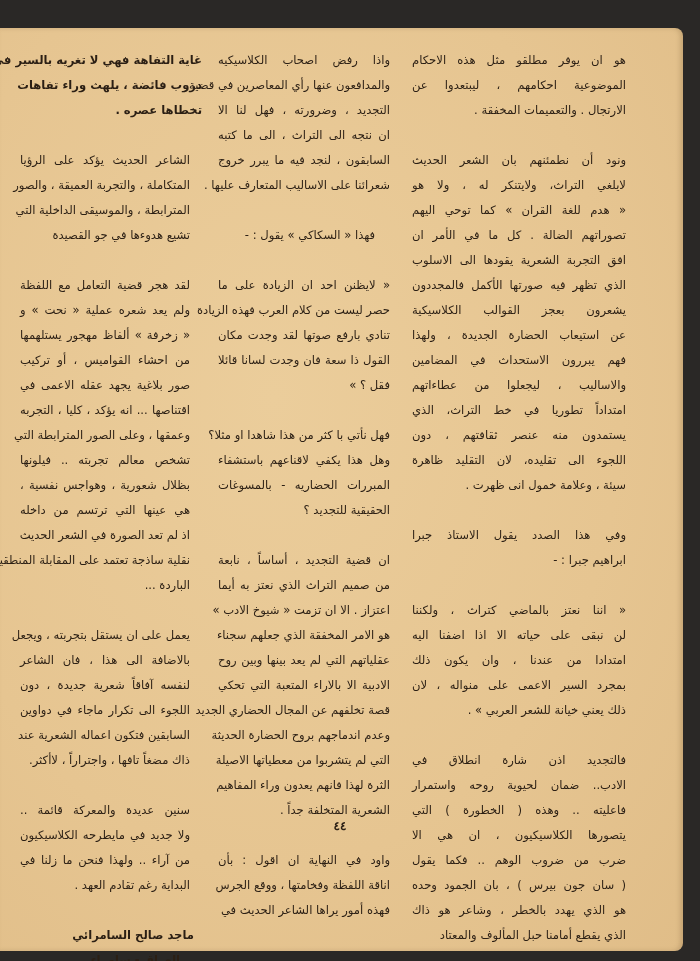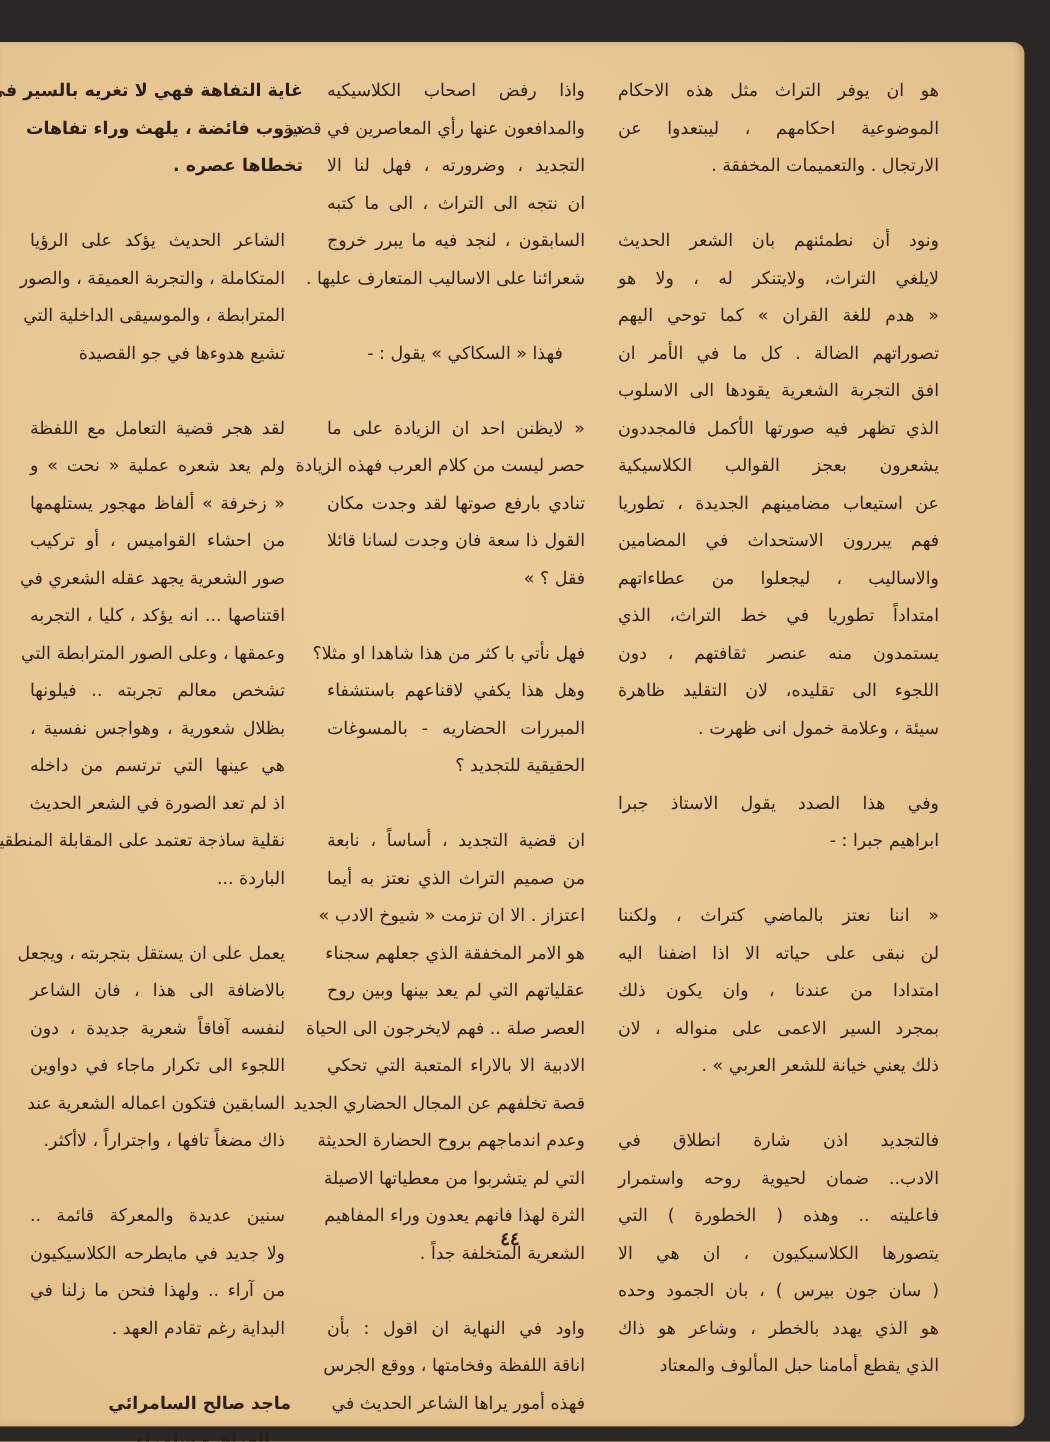--- a/index.html
+++ b/index.html
@@ -44,33 +44,33 @@
     font-family: Liberation Serif, serif;
   }
 </style>
 </head>
 <body>
 
 <div class="page">
 
   <div class="col col-right">
       <div class="para">
-        <span class="line">هو ان يوفر التراث مثل هذه الاحكام</span>
+        <span class="line">هو ان يوفر مطلقو مثل هذه الاحكام</span>
         <span class="line">الموضوعية احكامهم ، ليبتعدوا عن</span>
         <span class="line last">الارتجال . والتعميمات المخفقة .</span>
       </div>
       <div class="para">
         <span class="line">ونود أن نطمئنهم بان الشعر الحديث</span>
         <span class="line">لايلغي التراث، ولايتنكر له ، ولا هو</span>
         <span class="line">« هدم للغة القران » كما توحي اليهم</span>
         <span class="line">تصوراتهم الضالة . كل ما في الأمر ان</span>
         <span class="line">افق التجربة الشعرية يقودها الى الاسلوب</span>
         <span class="line">الذي تظهر فيه صورتها الأكمل فالمجددون</span>
         <span class="line">يشعرون بعجز القوالب الكلاسيكية</span>
-        <span class="line">عن استيعاب مضامينهم الجديدة ، تطوريا</span>
+        <span class="line">عن استيعاب الحضارة الجديدة ، ولهذا</span>
         <span class="line">فهم يبررون الاستحداث في المضامين</span>
         <span class="line">والاساليب ، ليجعلوا من عطاءاتهم</span>
         <span class="line">امتداداً تطوريا في خط التراث، الذي</span>
         <span class="line">يستمدون منه عنصر ثقافتهم ، دون</span>
         <span class="line">اللجوء الى تقليده، لان التقليد ظاهرة</span>
         <span class="line last">سيئة ، وعلامة خمول انى ظهرت .</span>
       </div>
       <div class="para">
         <span class="line">وفي هذا الصدد يقول الاستاذ جبرا</span>
         <span class="line last">ابراهيم جبرا : -</span>
@@ -80,20 +80,21 @@
         <span class="line">لن نبقى على حياته الا اذا اضفنا اليه</span>
         <span class="line">امتدادا من عندنا ، وان يكون ذلك</span>
         <span class="line">بمجرد السير الاعمى على منواله ، لان</span>
         <span class="line last">ذلك يعني خيانة للشعر العربي » .</span>
       </div>
       <div class="para">
         <span class="line">فالتجديد اذن شارة انطلاق في</span>
         <span class="line">الادب.. ضمان لحيوية روحه واستمرار</span>
         <span class="line">فاعليته .. وهذه ( الخطورة ) التي</span>
         <span class="line">يتصورها الكلاسيكيون ، ان هي الا</span>
+        <span class="line">ضرب من ضروب الوهم .. فكما يقول</span>
         <span class="line">( سان جون بيرس ) ، بان الجمود وحده</span>
         <span class="line">هو الذي يهدد بالخطر ، وشاعر هو ذاك</span>
         <span class="line last">الذي يقطع أمامنا حبل المألوف والمعتاد</span>
       </div>
     </div>
   <div class="col col-mid">
       <div class="para">
         <span class="line">واذا رفض اصحاب الكلاسيكيه</span>
         <span class="line">والمدافعون عنها رأي المعاصرين في قضية</span>
         <span class="line">التجديد ، وضرورته ، فهل لنا الا</span>
@@ -116,21 +117,20 @@
         <span class="line">وهل هذا يكفي لاقناعهم باستشفاء</span>
         <span class="line">المبررات الحضاريه - بالمسوغات</span>
         <span class="line last">الحقيقية للتجديد ؟</span>
       </div>
       <div class="para">
         <span class="line">ان قضية التجديد ، أساساً ، نابعة</span>
         <span class="line">من صميم التراث الذي نعتز به أيما</span>
         <span class="line">اعتزاز . الا ان تزمت « شيوخ الادب »</span>
         <span class="line">هو الامر المخفقة الذي جعلهم سجناء</span>
         <span class="line">عقلياتهم التي لم يعد بينها وبين روح</span>
-        <span class="line">العصر صلة .. فهم لايخرجون الى الحياة</span>
         <span class="line">الادبية الا بالاراء المتعبة التي تحكي</span>
         <span class="line">قصة تخلفهم عن المجال الحضاري الجديد</span>
         <span class="line">وعدم اندماجهم بروح الحضارة الحديثة</span>
         <span class="line">التي لم يتشربوا من معطياتها الاصيلة</span>
         <span class="line">الثرة لهذا فانهم يعدون وراء المفاهيم</span>
         <span class="line last">الشعرية المتخلفة جداً .</span>
       </div>
       <div class="para">
         <span class="line">واود في النهاية ان اقول : بأن</span>
         <span class="line">اناقة اللفظة وفخامتها ، ووقع الجرس</span>
@@ -148,21 +148,21 @@
           <span class="line">الشاعر الحديث يؤكد على الرؤيا</span>
           <span class="line">المتكاملة ، والتجربة العميقة ، والصور</span>
           <span class="line">المترابطة ، والموسيقى الداخلية التي</span>
           <span class="line last">تشيع هدوءها في جو القصيدة</span>
         </div>
         <div class="para">
           <span class="line">لقد هجر قضية التعامل مع اللفظة</span>
           <span class="line">ولم يعد شعره عملية « نحت » و</span>
           <span class="line">« زخرفة » ألفاظ مهجور يستلهمها</span>
           <span class="line">من احشاء القواميس ، أو تركيب</span>
-          <span class="line">صور الشعرية يجهد عقله الشعري في</span>
+          <span class="line">صور بلاغية يجهد عقله الاعمى في</span>
           <span class="line">اقتناصها ... انه يؤكد ، كليا ، التجربه</span>
           <span class="line">وعمقها ، وعلى الصور المترابطة التي</span>
           <span class="line">تشخص معالم تجربته .. فيلونها</span>
           <span class="line">بظلال شعورية ، وهواجس نفسية ،</span>
           <span class="line">هي عينها التي ترتسم من داخله</span>
           <span class="line">اذ لم تعد الصورة في الشعر الحديث</span>
           <span class="line">نقلية ساذجة تعتمد على المقابلة المنطقية</span>
           <span class="line last">الباردة ...</span>
         </div>
         <div class="para">

